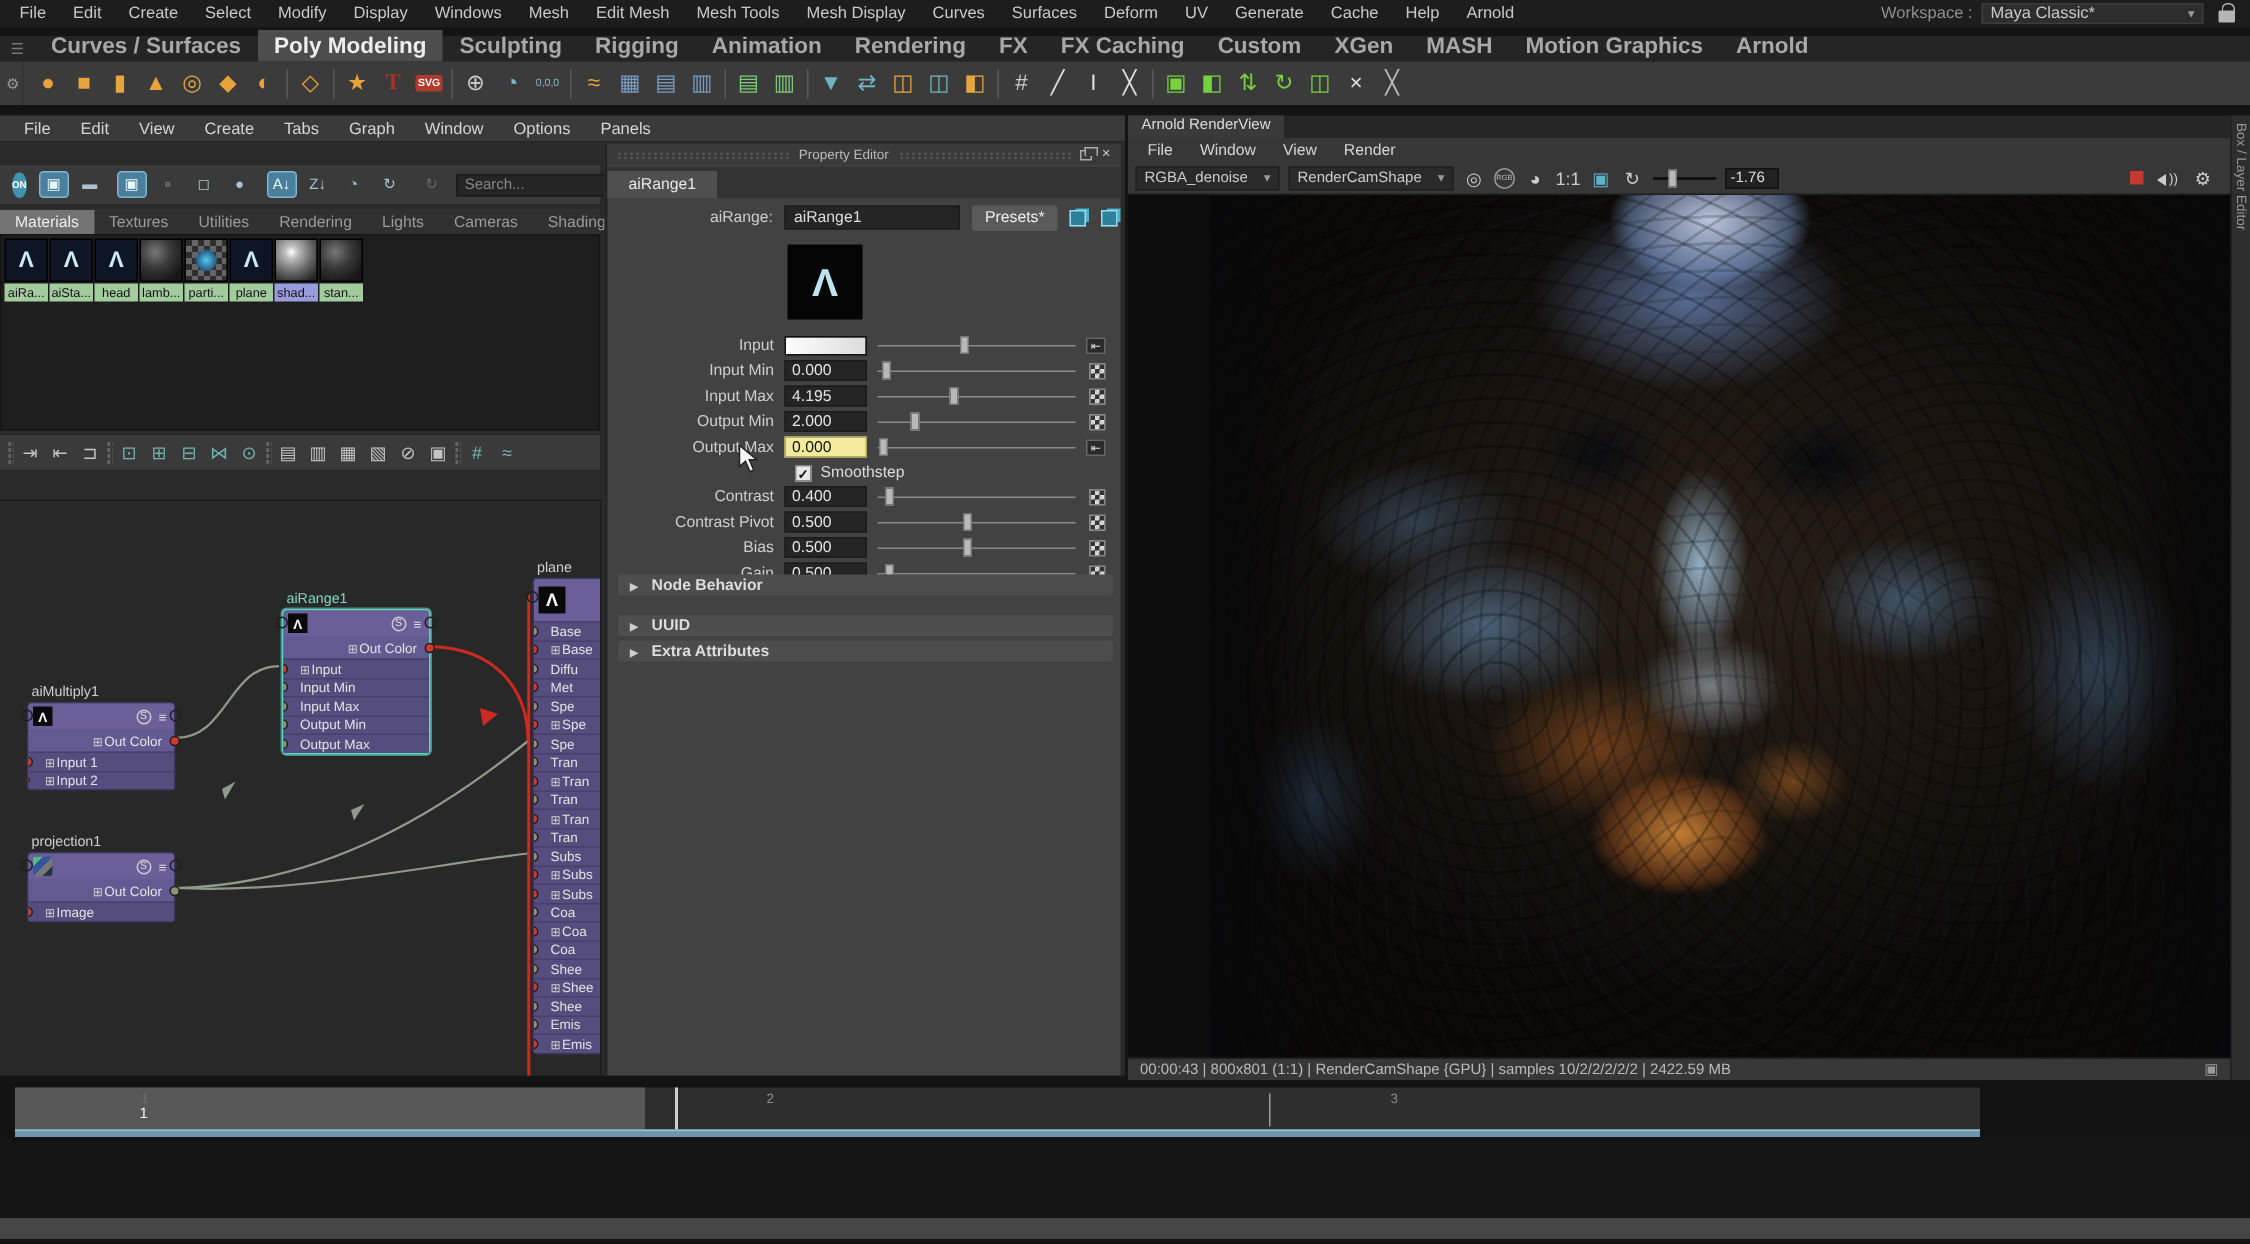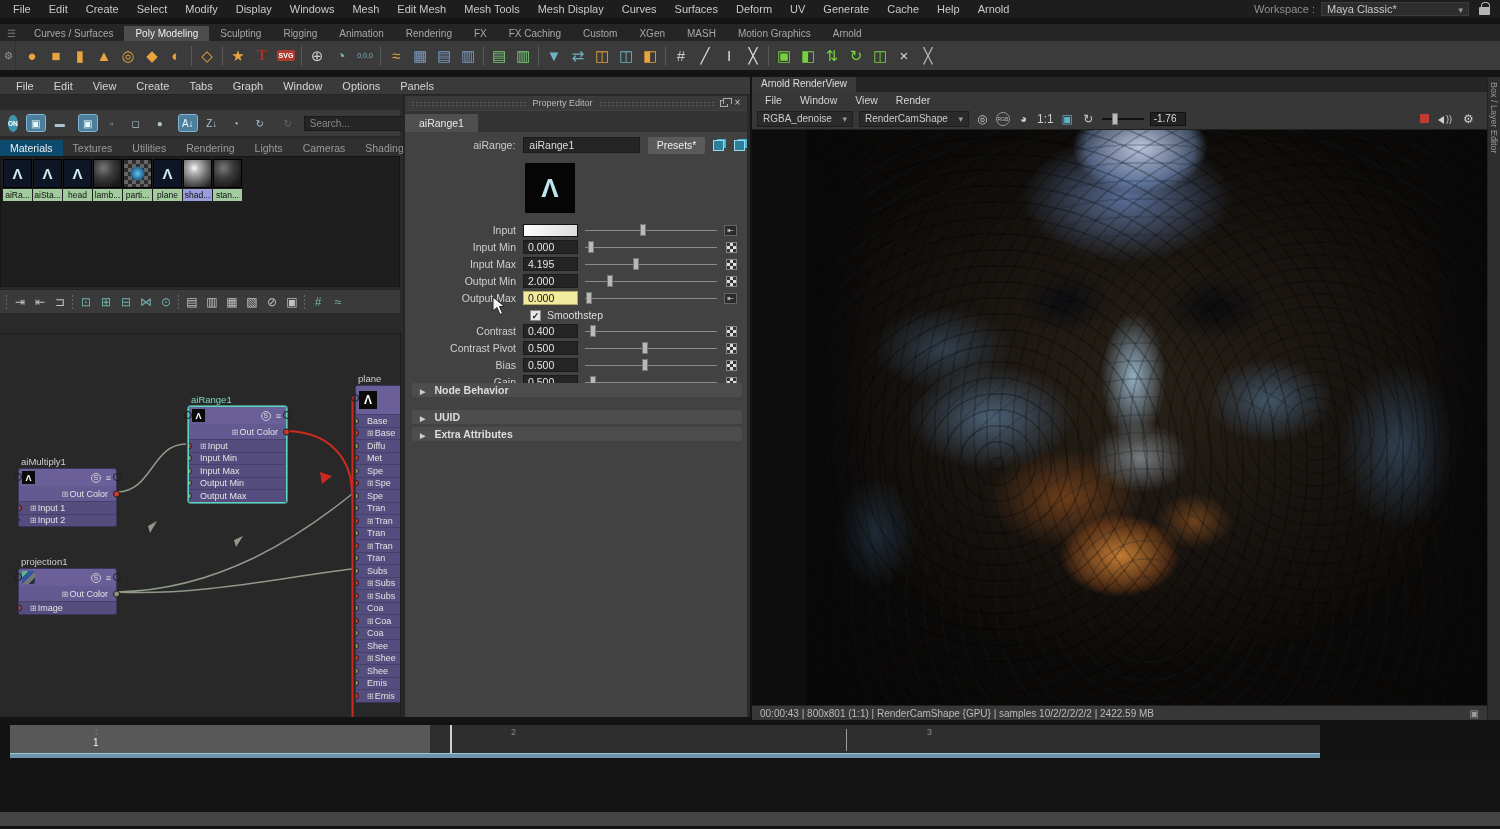--- a/index.html
+++ b/index.html
@@ -13,21 +13,21 @@
 .ws-label{color:#8f8f8f;}
 .ws-dd{width:148px;height:14px;background:#2d2d2d;border:1px solid #3c3c3c;display:flex;align-items:center;padding:0 5px;color:#c9c9c9;}
 .caret::before{content:"▾";color:#999;font-size:9px;}
 .ws-dd .caret{margin-left:auto;}
 .lock{width:11px;height:8px;background:#b5b5b5;border-radius:1px;position:relative;margin-left:4px;margin-top:4px;}
 .lock::before{content:"";position:absolute;left:2px;top:-5px;width:7px;height:6px;border:1.5px solid #b5b5b5;border-bottom:none;border-radius:4px 4px 0 0;}
 
 
 .shelftabs{position:absolute;left:0;top:24px;width:100%;height:17px;background:#252525;display:flex;align-items:flex-end;}
 .grip{color:#777;font-size:10px;padding:0 7px 2px 7px;}
-.stab{padding:2px 11px;font-size:10px;color:#a8a8a8;white-space:nowrap;}
+.stab{padding:2px 11px;font-size:15px;color:#a8a8a8;white-space:nowrap;font-weight:bold;}
 .stab.active{background:#4d4d4d;color:#eee;}
 
 
 .shelf{position:absolute;left:0;top:41px;width:100%;height:29px;background:#3b3b3b;display:flex;align-items:center;padding-left:2px;}
 .shelf .col{width:14px;height:100%;display:flex;align-items:center;justify-content:center;color:#9a9a9a;font-size:10px;border-right:1px solid #333;margin-right:4px;}
 .sicon{width:24px;height:24px;display:flex;align-items:center;justify-content:center;font-size:15px;line-height:1;}
 .sicon.tiny{font-size:7px;letter-spacing:0;}
 .sicon.badge span{font-size:7px;font-weight:bold;background:#b03a2e;color:#fff;padding:2px 2px;border-radius:2px;}
 .sdiv{width:1px;height:20px;background:#595959;margin:0 3px;}
 
@@ -47,21 +47,21 @@
 .gripv{width:4px;height:16px;background-image:radial-gradient(#666 1px,transparent 1px);background-size:3px 4px;}
 .onbtn{width:17px;height:17px;border-radius:50%;background:#3f93ae;color:#fff;font-size:6.5px;font-weight:bold;display:flex;align-items:center;justify-content:center;}
 .tgl{min-width:20px;height:18px;border-radius:3px;display:flex;align-items:center;justify-content:center;color:#a9c3cf;font-size:10px;padding:0 2px;}
 .tgl.sel{background:#4c7f9c;border:1px solid #7fb6d3;color:#e8fbff;}
 .tgl.dim{color:#666;}
 .search{width:100px;height:15px;background:#252525;border:1px solid #1a1a1a;color:#999;font-size:10px;padding:0 5px;margin-left:2px;font-family:"Liberation Sans",sans-serif;}
 .search::placeholder{color:#888;}
 
 .b-tabs{position:absolute;left:0;top:62px;width:400px;height:17px;background:#303030;display:flex;align-items:flex-end;}
 .btab{padding:2px 10px;font-size:10.5px;color:#9a9a9a;white-space:nowrap;}
-.btab.active{background:#0c4a6e;color:#eee;}
+.btab.active{background:#737373;color:#eee;}
 .tab-arrows{margin-left:auto;color:#bbb;font-size:8px;padding:0 4px 3px 0;display:flex;gap:4px;}
 
 .b-content{position:absolute;left:0;top:79px;width:400px;height:131px;background:#1e1e1e;border:1px solid #151515;padding:2px;display:flex;gap:1px;align-items:flex-start;}
 .sw{width:29px;}
 .swi{width:29px;height:29px;background:#0e1625;display:flex;align-items:center;justify-content:center;color:#cfe9f2;font-weight:bold;font-size:15px;border:1px solid #000;}
 .swi.arnold::before{content:"Λ";}
 .swi.sphere{background:radial-gradient(circle at 35% 30%,#777 0%,#3a3a3a 40%,#181818 80%);}
 .swi.shiny{background:radial-gradient(circle at 38% 30%,#fff 0%,#bbb 18%,#666 55%,#222 90%);}
 .swi.checker{background-image:linear-gradient(45deg,#666 25%,transparent 25%,transparent 75%,#666 75%),linear-gradient(45deg,#666 25%,#2e2e2e 25%,#2e2e2e 75%,#666 75%);background-size:8px 8px;background-position:0 0,4px 4px;position:relative;}
 .swi.checker::after{content:"";position:absolute;inset:6px;border-radius:50%;background:radial-gradient(circle,#59c8e8 0%,#2a6a98 55%,transparent 78%);}

